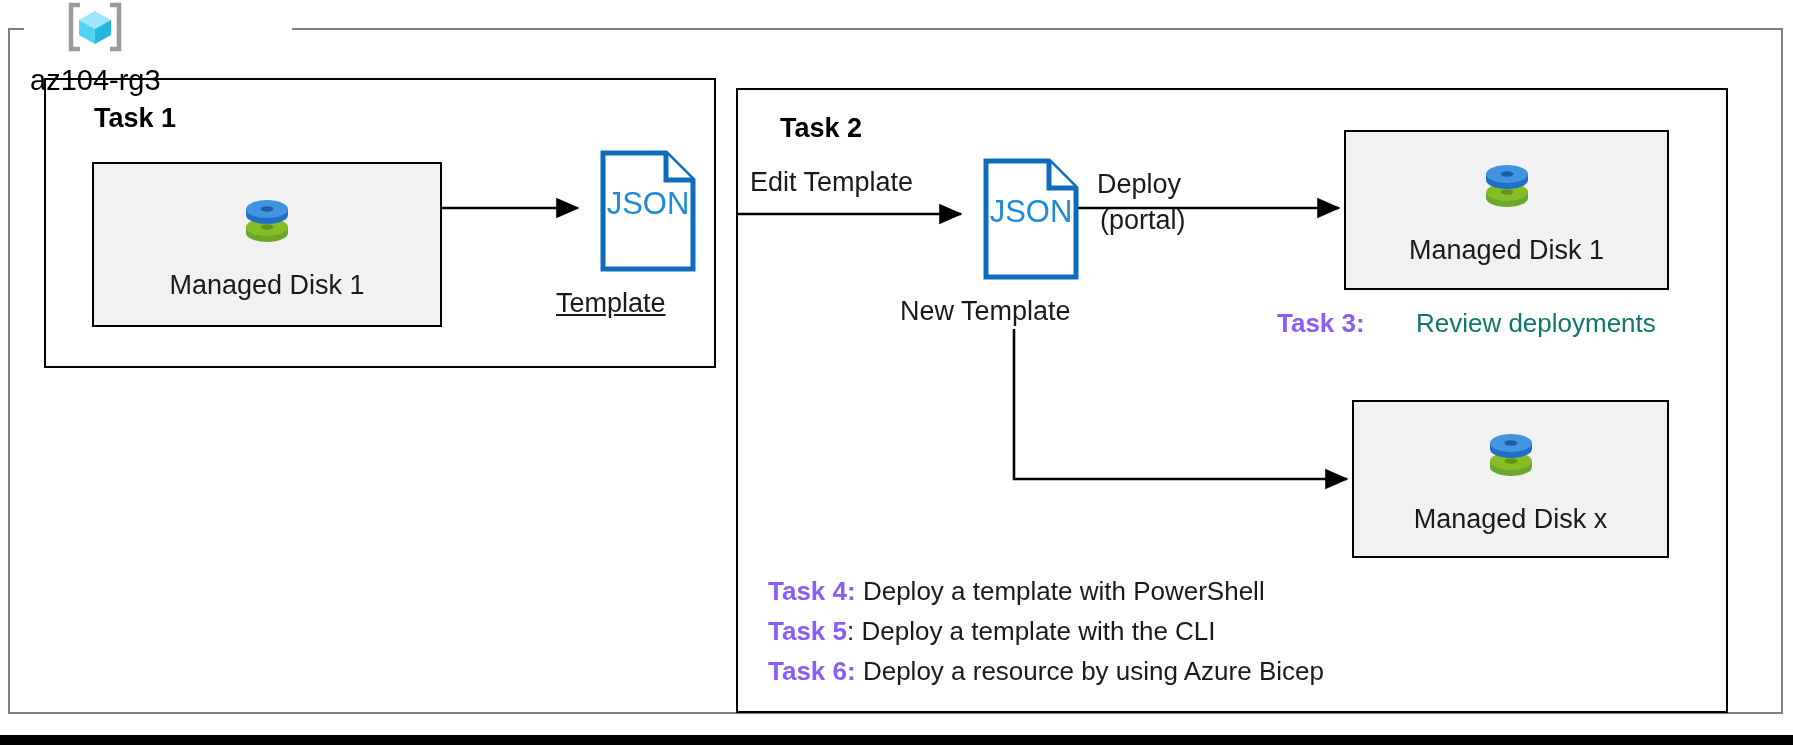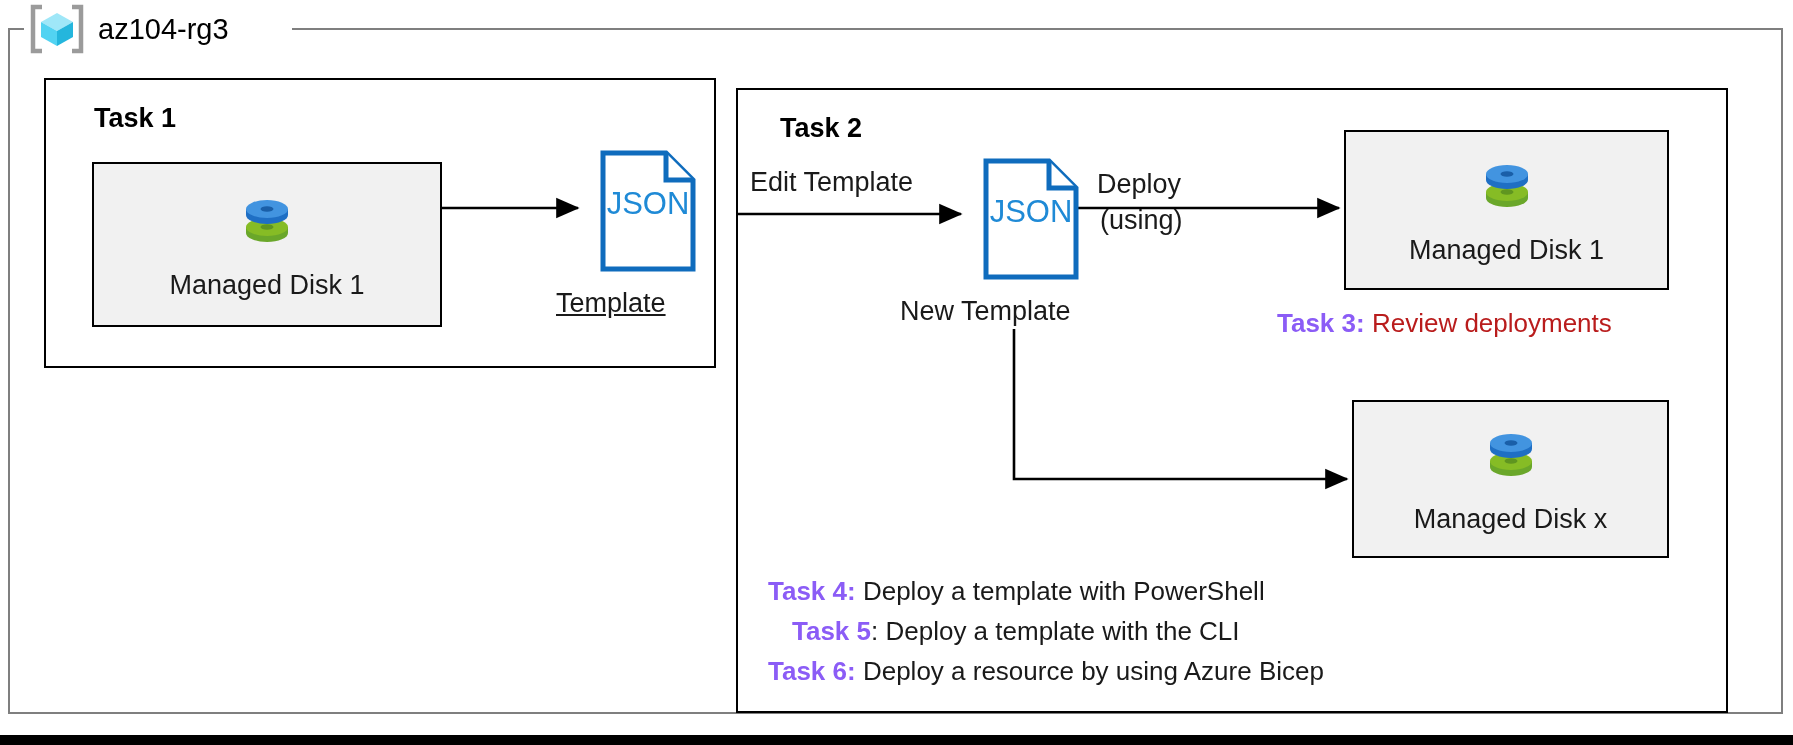--- a/index.html
+++ b/index.html
@@ -40,20 +40,21 @@
     background: #ffffff;
   }
   .rg-header {
     position: absolute;
     left: 30px;
     top: 2px;
     height: 54px;
     display: flex;
     align-items: center;
     gap: 14px;
+    flex-direction: column;
   }
   .rg-title {
     font-size: 29px;
     color: #000000;
     white-space: nowrap;
     line-height: 1;
   }
 
   
   .rg-icon { width: 54px; height: 50px; display: block; }
@@ -151,26 +152,26 @@
   .task-note {
     position: absolute;
     font-size: 26px;
     white-space: nowrap;
     line-height: 1;
   }
   .task-note .tag {
     font-weight: bold;
     color: #8b5cf6;
   }
-  .task-note .blue-body { color: #b91c1c; }
+  .task-note .blue-body { color: #0f766e; margin-left: 44px; }
   .task-note .dark-body { color: #1a1a1a; }
 
   #task3-note { left: 1277px; top: 310px; }
   #task4-note { left: 768px;  top: 578px; }
-  #task5-note { left: 792px;  top: 618px; }
+  #task5-note { left: 768px;  top: 618px; }
   #task6-note { left: 768px;  top: 658px; }
 
   
   .page-bottom-rule {
     position: absolute;
     left: 0;
     bottom: 0;
     width: 1793px;
     height: 10px;
     background: #000000;
@@ -216,21 +217,21 @@
 
     <line x1="736" y1="214" x2="961" y2="214" stroke="#000000" stroke-width="2.6" marker-end="url(#arrowhead)"></line>
 
     <line x1="1066" y1="208" x2="1339" y2="208" stroke="#000000" stroke-width="2.6" marker-end="url(#arrowhead)"></line>
 
     <polyline points="1014,329 1014,479 1347,479" fill="none" stroke="#000000" stroke-width="2.6" marker-end="url(#arrowhead)"></polyline>
   </svg>
 
   <div class="edge-label" id="edge-edit-template">Edit Template</div>
   <div class="edge-label" id="edge-deploy">Deploy</div>
-  <div class="edge-label" id="edge-deploy-sub">(using)</div>
+  <div class="edge-label" id="edge-deploy-sub">(portal)</div>
 
   <div class="resource-card" id="disk1-card">
     <span>
       <svg class="disk-icon" viewBox="0 0 62 62" xmlns="http://www.w3.org/2000/svg">
 
         <ellipse cx="31" cy="44" rx="21" ry="9" fill="#6aa72a"></ellipse>
         <rect x="10" y="38" width="42" height="6" fill="#6aa72a"></rect>
         <ellipse cx="31" cy="38" rx="21" ry="9" fill="#86bc25"></ellipse>
         <ellipse cx="31" cy="38" rx="6.5" ry="2.8" fill="#5f9520"></ellipse>
 

